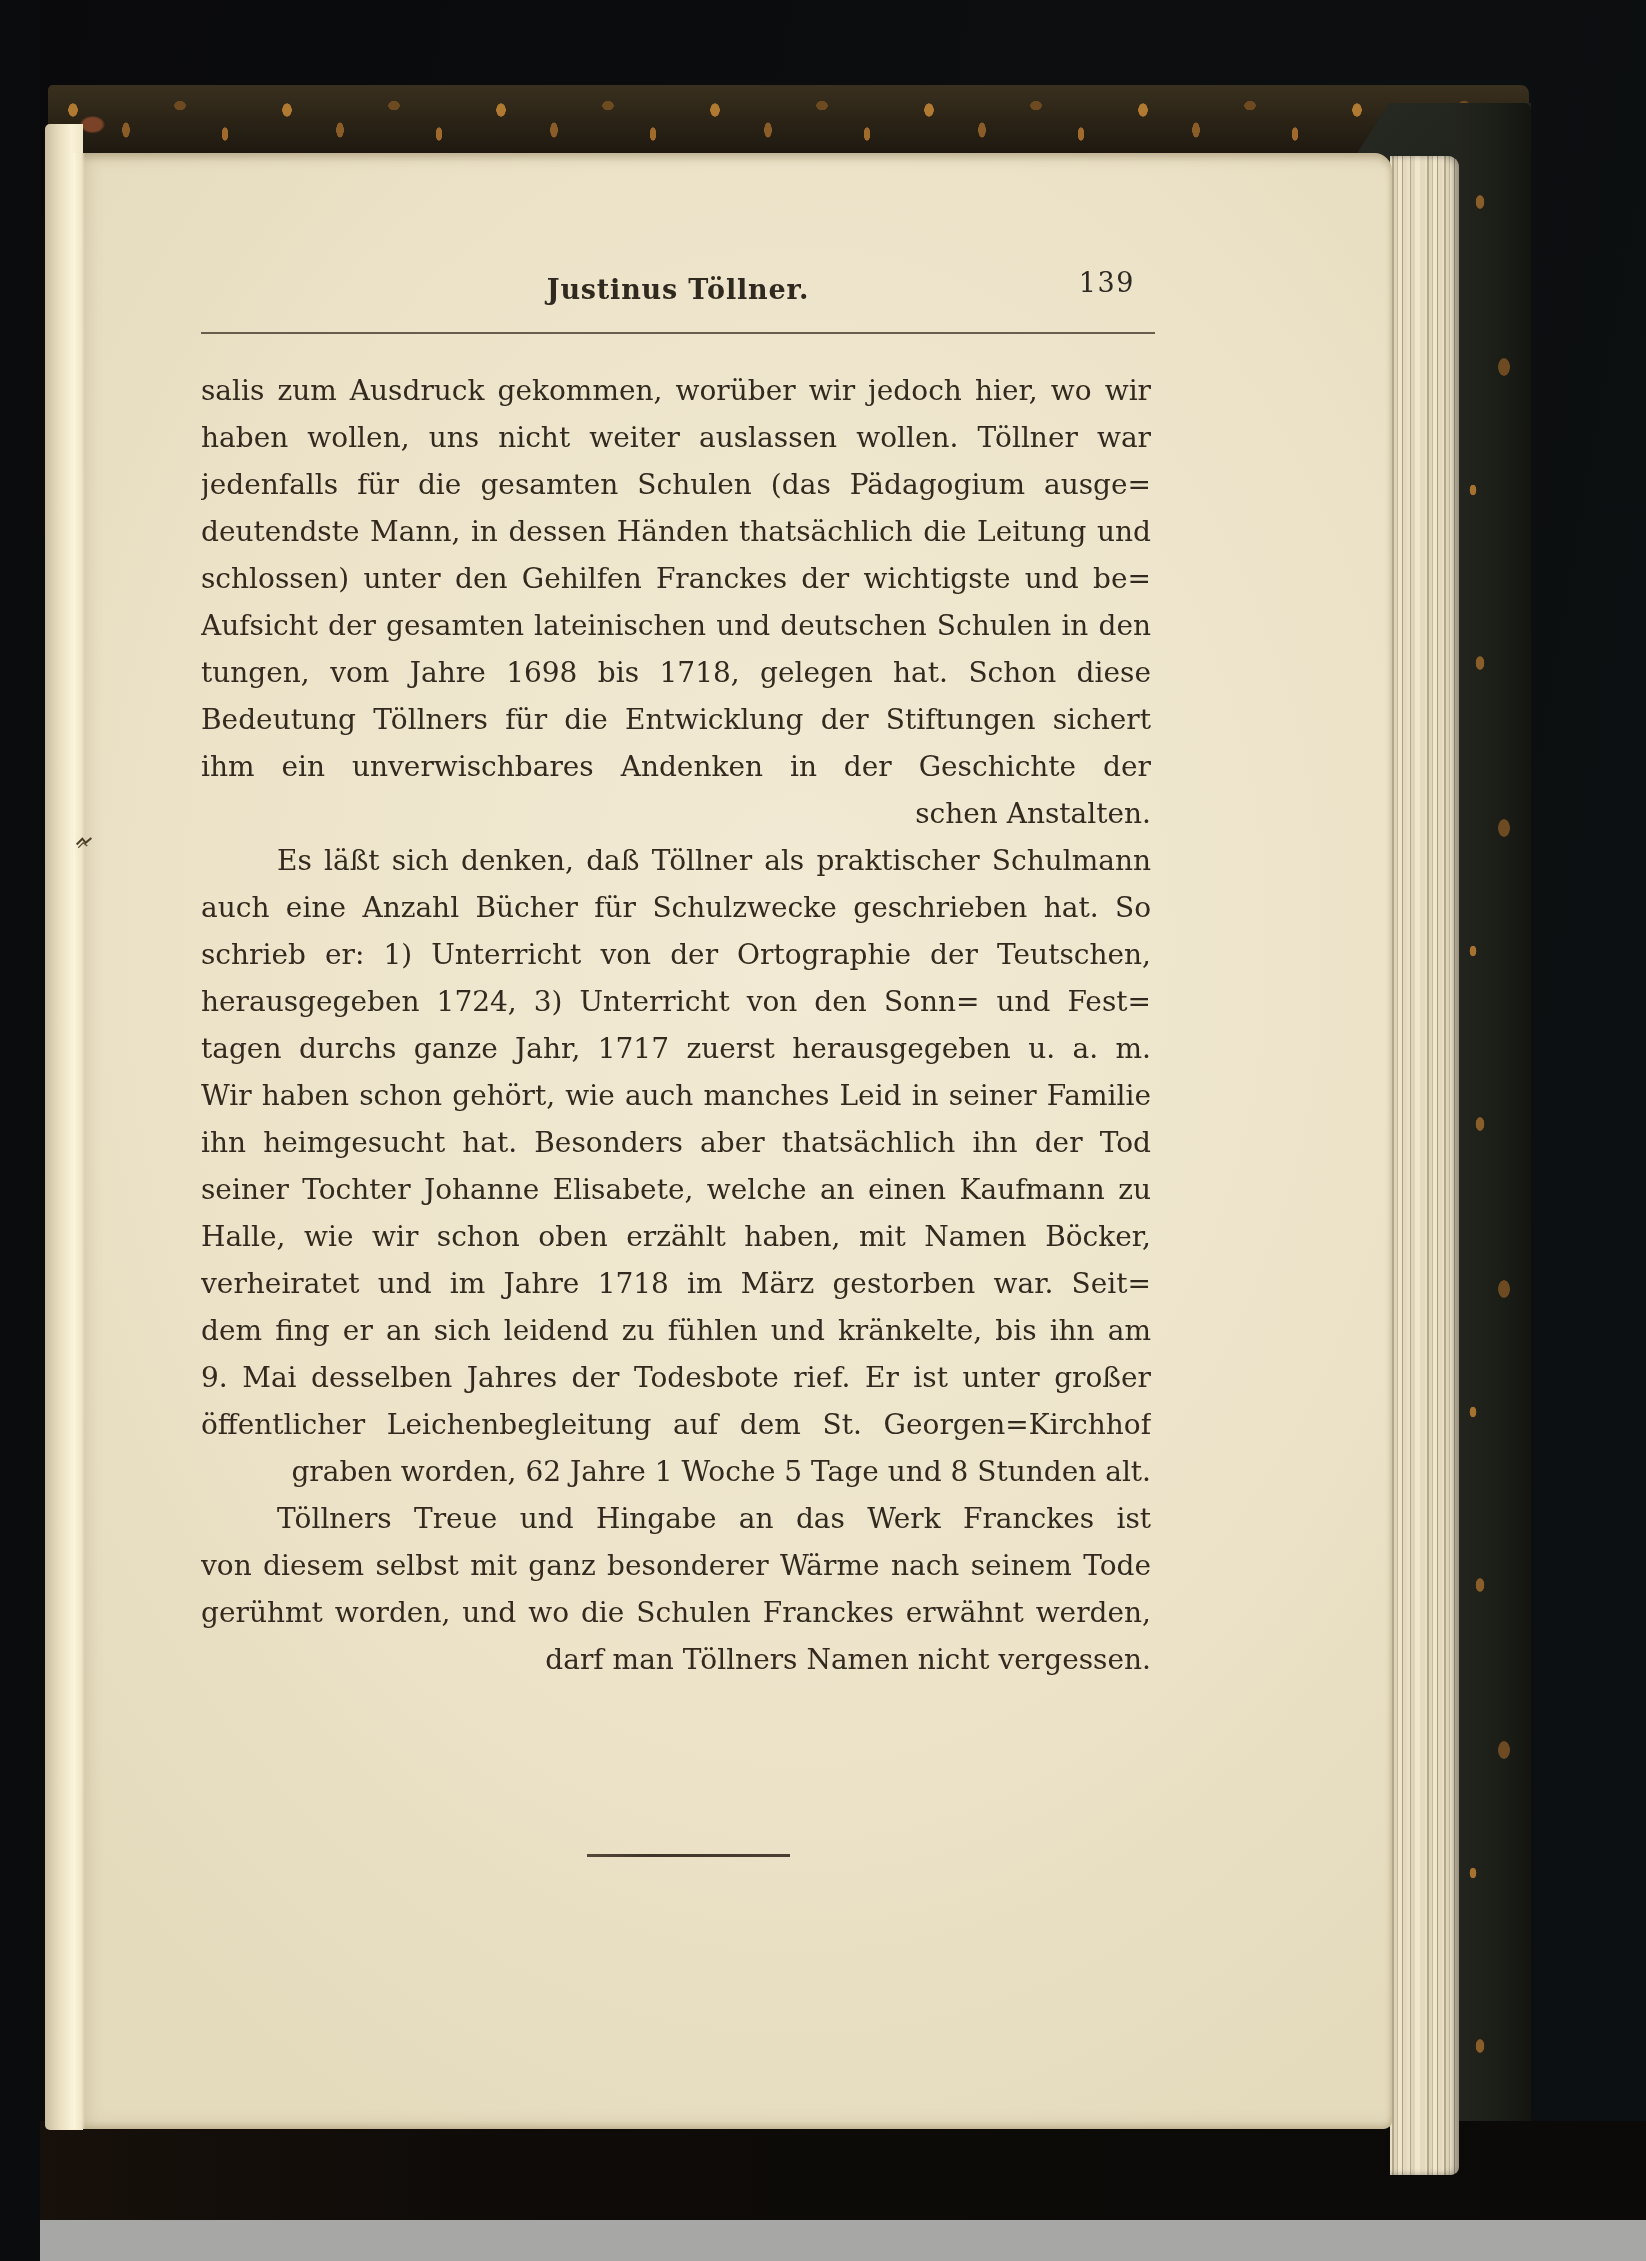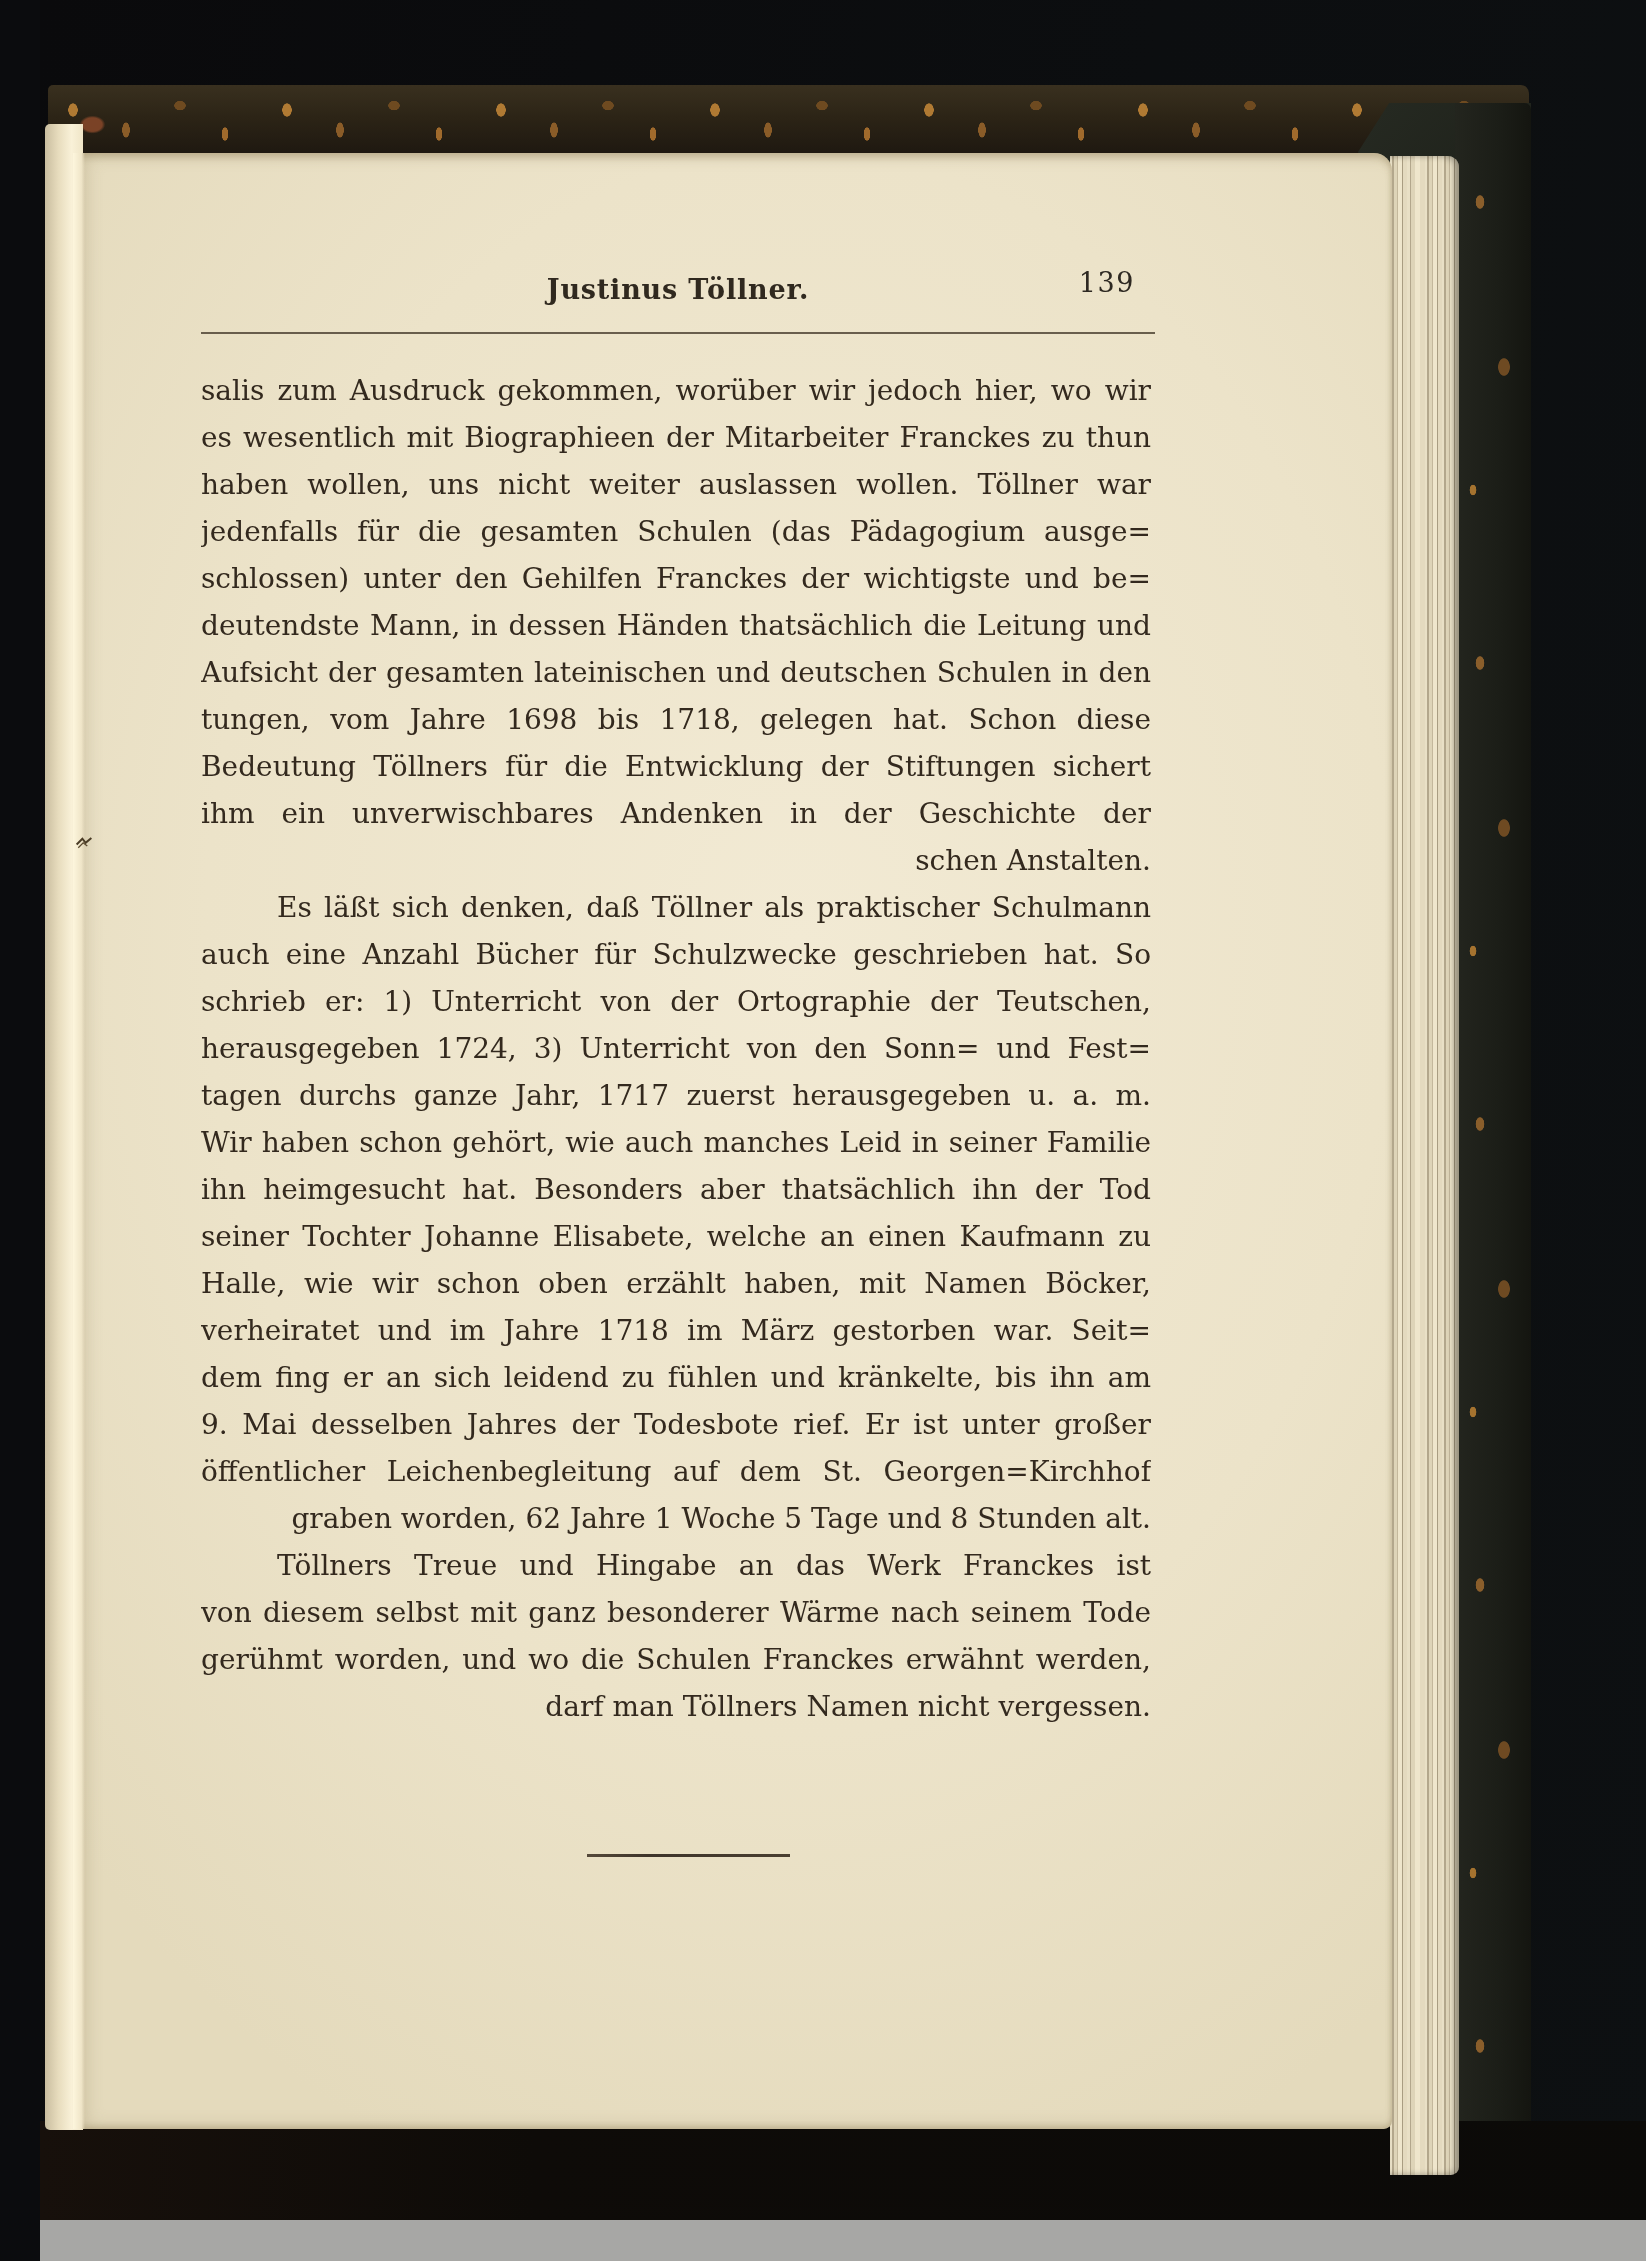--- a/index.html
+++ b/index.html
@@ -105,25 +105,24 @@
     </div>
 
     <div class="header-row">
       <span class="header-title">Justinus Töllner.</span>
       <span class="page-number">139</span>
     </div>
     <div class="header-rule"></div>
 
     <div class="body-lines" id="body-lines">
         <div class="line">salis zum Ausdruck gekommen, worüber wir jedoch hier, wo wir</div>
-        <div class="line">es wesentlich mit Biographieen der Mitarbeiter Franckes zu thun</div>
         <div class="line">haben wollen, uns nicht weiter auslassen wollen.  Töllner war</div>
         <div class="line">jedenfalls für die gesamten Schulen (das Pädagogium ausge=</div>
+        <div class="line">deutendste Mann, in dessen Händen thatsächlich die Leitung und</div>
         <div class="line">schlossen) unter den Gehilfen Franckes der wichtigste und be=</div>
-        <div class="line">deutendste Mann, in dessen Händen thatsächlich die Leitung und</div>
         <div class="line">Aufsicht der gesamten lateinischen und deutschen Schulen in den</div>
         <div class="line">tungen, vom Jahre 1698 bis 1718, gelegen hat.  Schon diese</div>
         <div class="line">Bedeutung Töllners für die Entwicklung der Stiftungen sichert</div>
         <div class="line">ihm ein unverwischbares Andenken in der Geschichte der Francke=</div>
         <div class="line end">schen Anstalten.</div>
         <div class="line indent">Es läßt sich denken, daß Töllner als praktischer Schulmann</div>
         <div class="line">auch eine Anzahl Bücher für Schulzwecke geschrieben hat.  So</div>
         <div class="line">schrieb er: 1) Unterricht von der Ortographie der Teutschen,</div>
         <div class="line">herausgegeben 1724, 3) Unterricht von den Sonn= und Fest=</div>
         <div class="line">tagen durchs ganze Jahr, 1717 zuerst herausgegeben u. a. m.</div>

